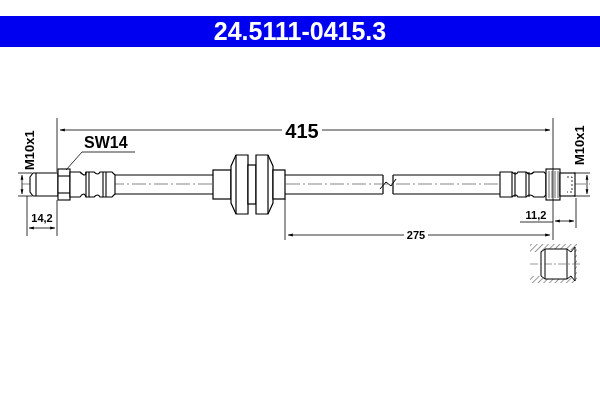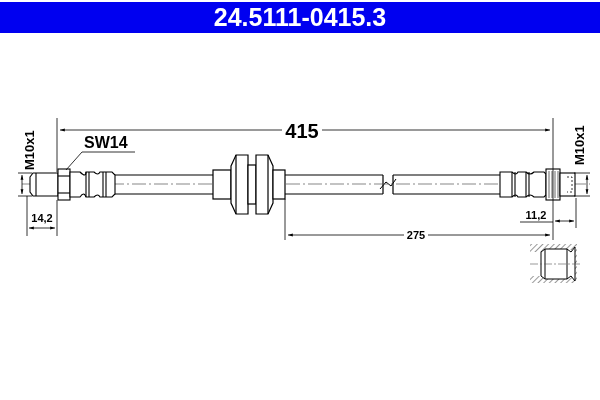--- a/index.html
+++ b/index.html
@@ -1,17 +1,17 @@
 <!DOCTYPE html>
 <html><head>
 <meta charset="utf-8">
 <style>
   html, body { margin:0; padding:0; background:#ffffff; }
   body { width:600px; height:400px; overflow:hidden; position:relative; font-family:"Liberation Sans", sans-serif; }
-  .header { position:absolute; left:0; top:2px; width:600px; height:31px; background:#0000f0; display:flex; justify-content:center; align-items:center; gap:48px; }
+  .header { position:absolute; left:0; top:16px; width:600px; height:31px; background:#0000f0; display:flex; justify-content:center; align-items:center; gap:48px; }
   .header span { color:#ffffff; font-weight:bold; font-size:25px; letter-spacing:0px; font-family:"Liberation Sans", sans-serif; }
   svg { position:absolute; left:0; top:0; }
   .lbl { font-family:"Liberation Sans", sans-serif; font-weight:bold; fill:#000; }
 </style>
 </head>
 <body>
 
 <div class="header">
   <span>24.5111-0415.3</span>
 </div>

